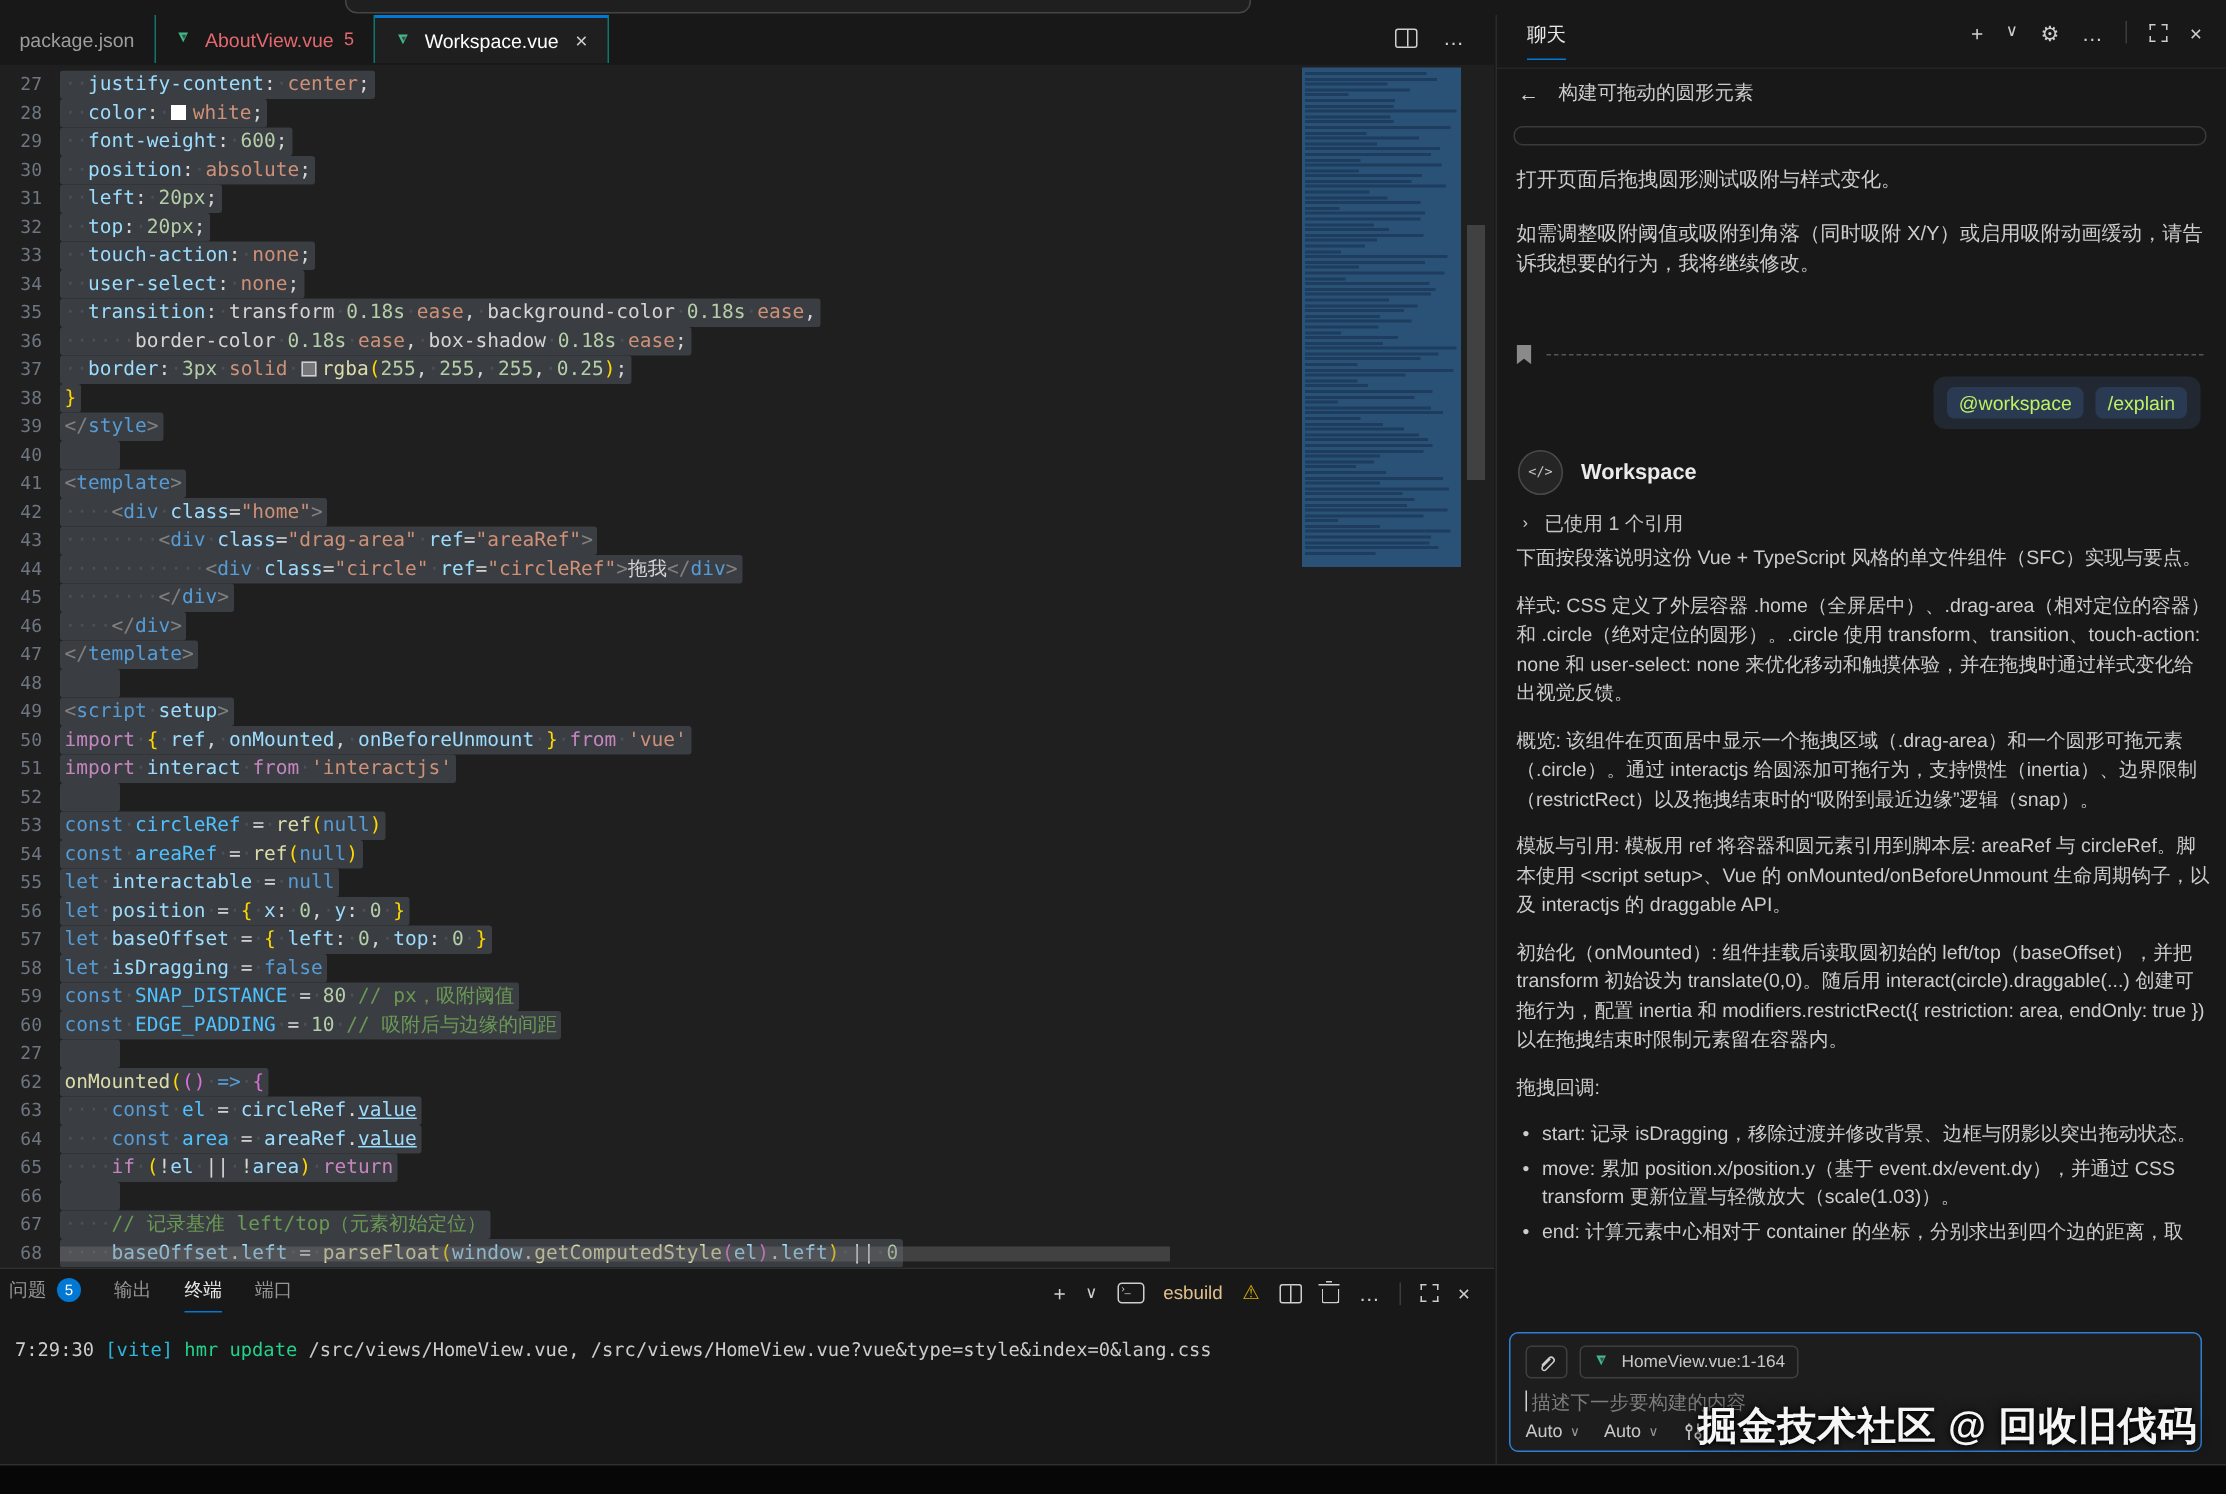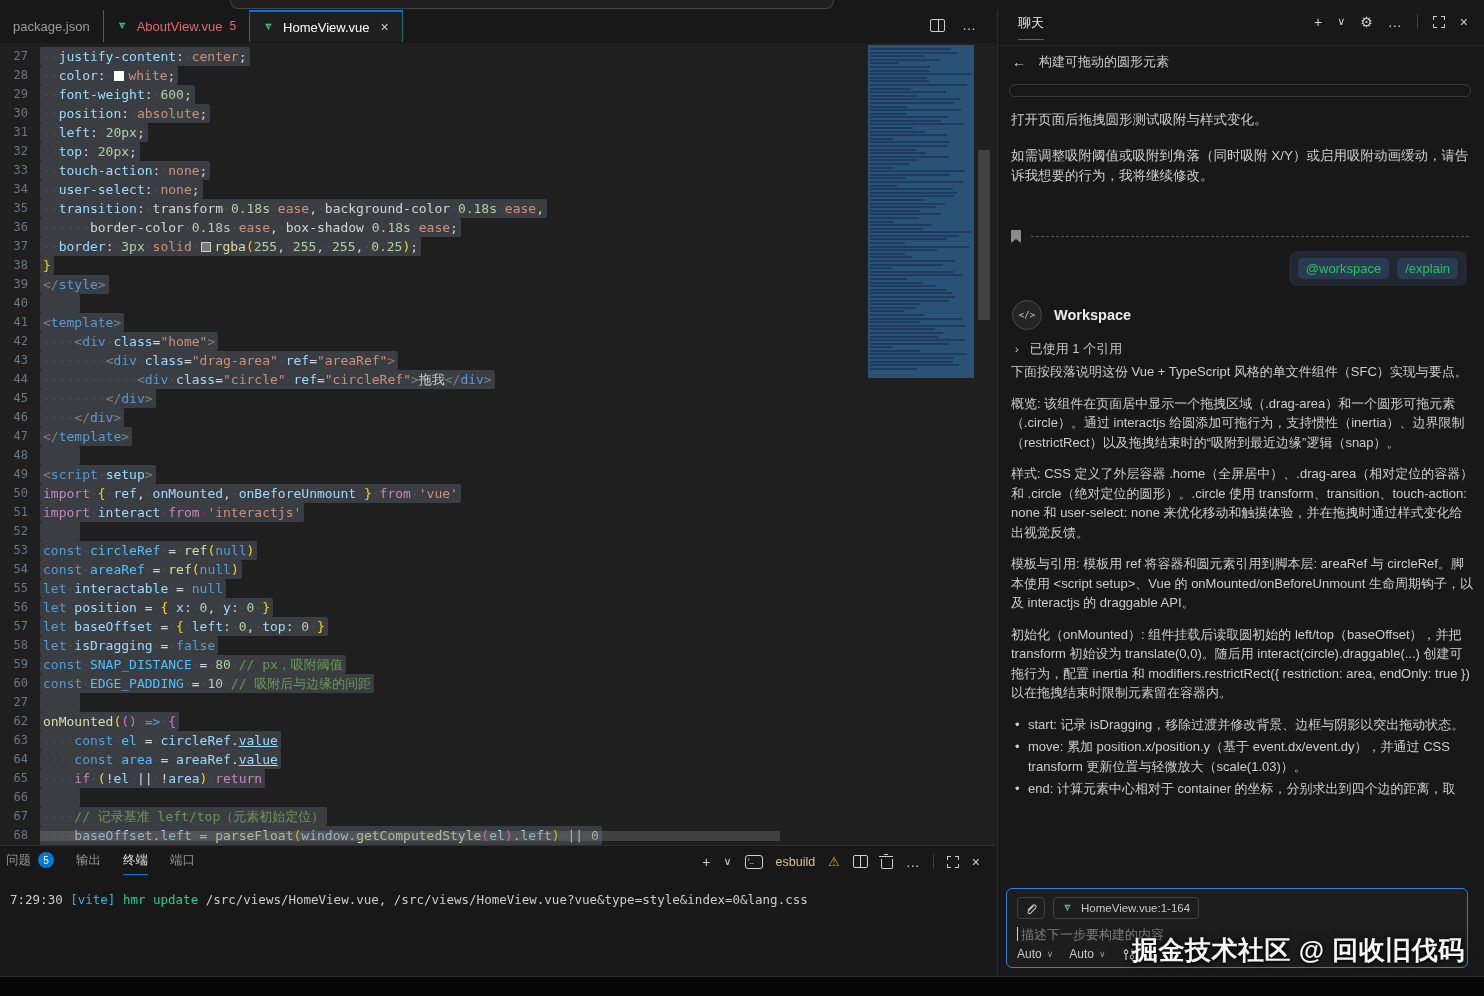--- a/index.html
+++ b/index.html
@@ -50,21 +50,21 @@
   #chat-header{position:absolute;left:0;top:0;width:100%;height:45px;border-bottom:1px solid #242424}
   #chat-tab{position:absolute;left:20px;top:14px;font-size:13px;color:#e7e7e7;padding-bottom:7px;border-bottom:1px solid #0078d4;cursor:pointer}
   #chat-actions{position:absolute;right:16px;top:14px;display:flex;gap:15px;align-items:center}
   .vsep{width:1px;height:15px;background:#3c3c3c}
   #thread-row{position:absolute;left:14px;top:53px;display:flex;gap:13px;align-items:center;color:#cccccc;font-size:13px}
   #ghost-box{position:absolute;left:11px;top:84px;width:460px;height:11px;border:1px solid #3a3a3a;border-radius:6px}
   .cpara{position:absolute;left:13px;width:462px;font-size:13.5px;line-height:20px;color:#cccccc}
   #bm-row{position:absolute;left:13px;top:230px;width:458px;display:flex;align-items:center;gap:10px}
   .dash{flex:1;border-top:1px dashed #555}
   #bubble{position:absolute;right:17px;top:251px;background:#222831;border-radius:8px;padding:7px 9px;display:flex;gap:8px}
-  .chip{background:#2a3a52;color:#22c55e;border-radius:5px;padding:3px 8px;font-size:13px;cursor:pointer}
+  .chip{background:#2a3a52;color:#bef264;border-radius:5px;padding:3px 8px;font-size:13px;cursor:pointer}
   #ws-row{position:absolute;left:14px;top:300px;display:flex;align-items:center;gap:12px}
   .ws-ic{width:28px;height:28px;border-radius:50%;background:#252525;border:1px solid #4a4a4a;display:flex;align-items:center;justify-content:center;color:#c5c5c5;font-size:9px;font-family:"DejaVu Sans Mono",monospace}
   #ws-label{font-size:14.5px;font-weight:bold;color:#ebebeb}
   #refs-row{position:absolute;left:17px;top:340px;display:flex;gap:11px;align-items:center;font-size:13px;color:#c5c5c5;cursor:pointer}
   #chat-paras{position:absolute;left:13px;top:362px;width:464px;font-size:13px;line-height:19.5px;color:#cccccc}
   #chat-paras p{margin:0 0 12px}
   #chat-bullets{margin:0;padding-left:17px;list-style:none}
   #chat-bullets li{margin-bottom:3px;position:relative}
   #chat-bullets li::before{content:"•";position:absolute;left:-13px;color:#cccccc}
   #input-box{position:absolute;left:1006px;top:888px;width:462px;height:80px;border:1px solid #2f7fd6;border-radius:6px;background:#1d1d1d;box-sizing:border-box;padding:8px 10px;z-index:8}
@@ -112,21 +112,21 @@
     <div class="etab">
       <span class="lbl">package.json</span>
     </div>
     <div class="etab err">
       <span class="vue-ic" style="margin-right: 7px;"></span>
       <span class="lbl">AboutView.vue</span>
       <span class="badge-err">5</span>
     </div>
     <div class="etab active">
       <span class="vue-ic" style="margin-right: 7px;"></span>
-      <span class="lbl">HomeView.vue</span>
+      <span class="lbl">Workspace.vue</span>
       <span class="close">×</span>
     </div>
   </div>
 <div id="tab-actions">
   <span class="ic-split"></span>
   <span class="ic">…</span>
 </div>
 
 <div id="editor">
   <div id="code-lines">
@@ -338,24 +338,25 @@
     <div id="ws-row">
       <span class="ws-ic">&lt;/&gt;</span>
       <span id="ws-label">Workspace</span>
     </div>
     <div id="refs-row">
       <span class="ic ic-sm">›</span>
       <span>已使用 1 个引用</span>
     </div>
     <div id="chat-paras">
       <p>下面按段落说明这份 Vue + TypeScript 风格的单文件组件（SFC）实现与要点。</p>
+      <p>样式: CSS 定义了外层容器 .home（全屏居中）、.drag-area（相对定位的容器）和 .circle（绝对定位的圆形）。.circle 使用 transform、transition、touch-action: none 和 user-select: none 来优化移动和触摸体验，并在拖拽时通过样式变化给出视觉反馈。</p>
       <p>概览: 该组件在页面居中显示一个拖拽区域（.drag-area）和一个圆形可拖元素（.circle）。通过 interactjs 给圆添加可拖行为，支持惯性（inertia）、边界限制（restrictRect）以及拖拽结束时的“吸附到最近边缘”逻辑（snap）。</p>
-      <p>样式: CSS 定义了外层容器 .home（全屏居中）、.drag-area（相对定位的容器）和 .circle（绝对定位的圆形）。.circle 使用 transform、transition、touch-action: none 和 user-select: none 来优化移动和触摸体验，并在拖拽时通过样式变化给出视觉反馈。</p>
       <p>模板与引用: 模板用 ref 将容器和圆元素引用到脚本层: areaRef 与 circleRef。脚本使用 &lt;script setup&gt;、Vue 的 onMounted/onBeforeUnmount 生命周期钩子，以及 interactjs 的 draggable API。</p>
       <p>初始化（onMounted）: 组件挂载后读取圆初始的 left/top（baseOffset），并把 transform 初始设为 translate(0,0)。随后用 interact(circle).draggable(...) 创建可拖行为，配置 inertia 和 modifiers.restrictRect({ restriction: area, endOnly: true }) 以在拖拽结束时限制元素留在容器内。</p>
+      <p>拖拽回调:</p>
       <ul id="chat-bullets">
         <li>start: 记录 isDragging，移除过渡并修改背景、边框与阴影以突出拖动状态。</li>
         <li>move: 累加 position.x/position.y（基于 event.dx/event.dy），并通过 CSS transform 更新位置与轻微放大（scale(1.03)）。</li>
         <li>end: 计算元素中心相对于 container 的坐标，分别求出到四个边的距离，取</li>
       </ul>
     </div>
   </div>
 
 <div id="bubble-host"></div>
 

